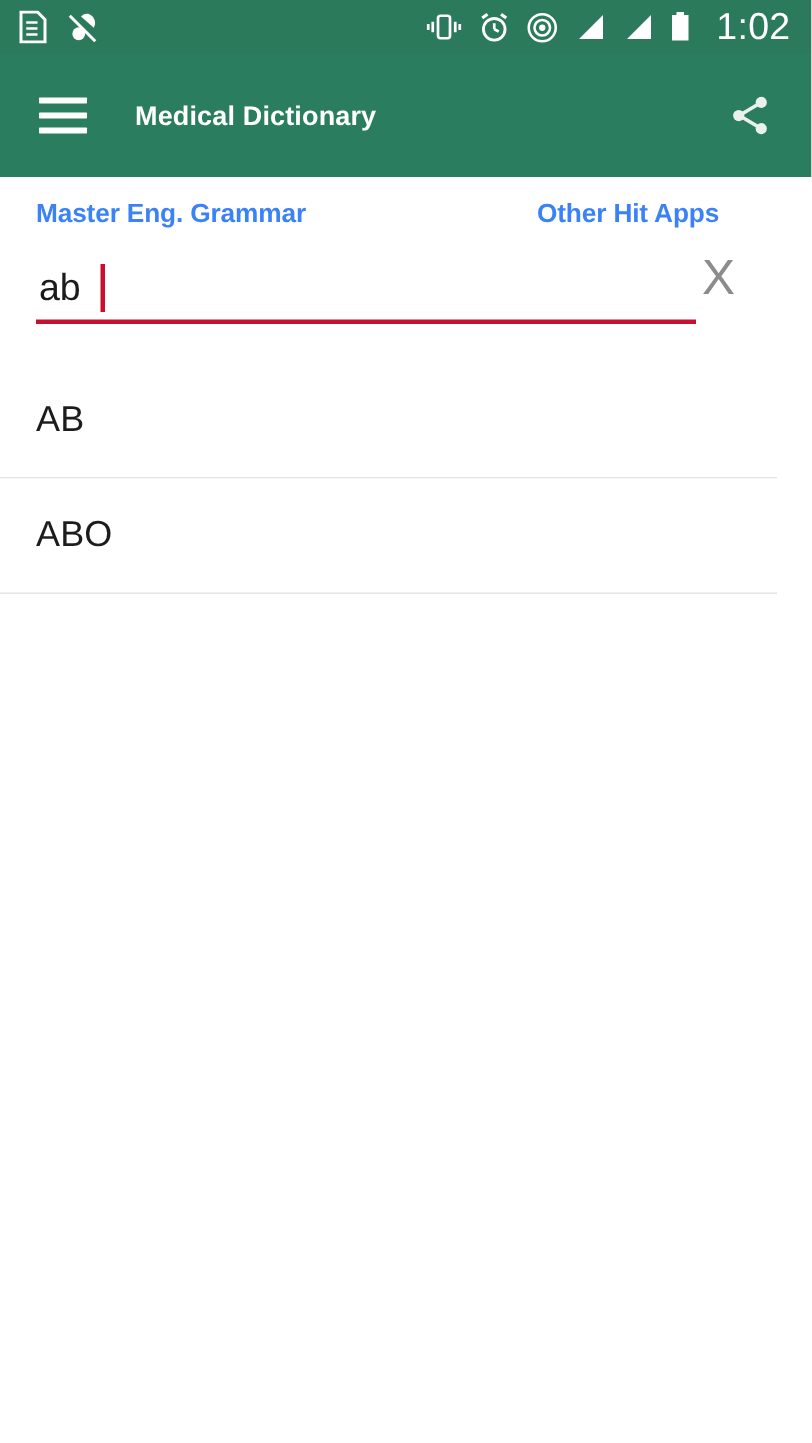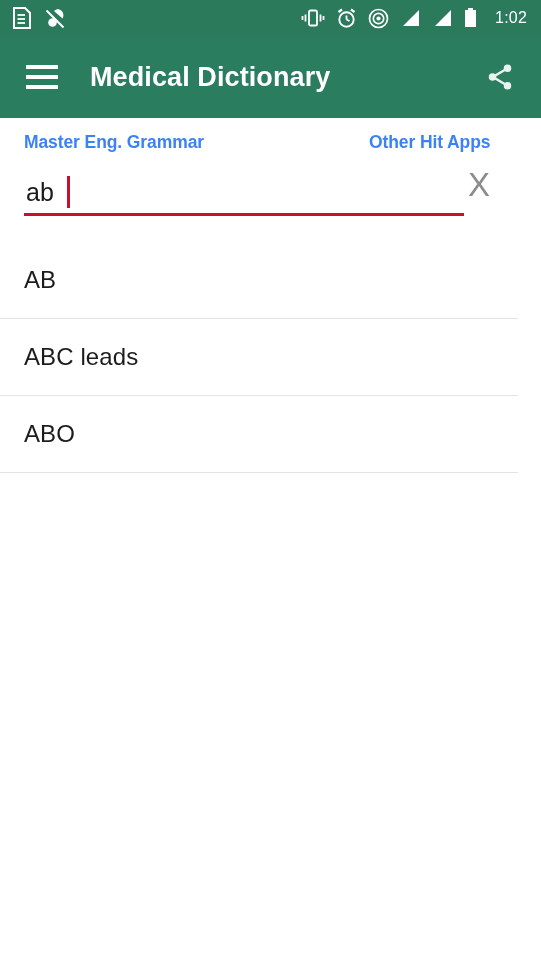--- a/index.html
+++ b/index.html
@@ -22,21 +22,21 @@
     background:#2a7a5b;
     display:flex; align-items:center;
     padding:0 14px 0 12px;
   }
   .status-left { display:flex; align-items:center; gap:13px; }
   .status-spacer { flex:1; }
   .status-right { display:flex; align-items:center; gap:11px; }
   .sb-icon { display:block; }
   .status-time {
     color:#ffffff;
-    font-size:16px;
+    font-size:25px;
     font-weight:400;
     letter-spacing:0.2px;
     margin-left:7px;
     line-height:1;
   }
 
   
   .app-bar {
     position:absolute; top:36px; left:0;
     width:541px; height:82px;
@@ -48,21 +48,21 @@
     margin-left:26px;
     display:flex; flex-direction:column; justify-content:space-between;
     cursor:pointer;
   }
   .hamburger span {
     display:block; width:32px; height:4px;
     background:#ffffff; border-radius:0.5px;
   }
   .app-title {
     color:#ffffff;
-    font-size:27px;
+    font-size:18px;
     font-weight:bold;
     margin-left:32px;
     letter-spacing:0.1px;
     white-space:nowrap;
   }
   .app-bar-spacer { flex:1; }
   .share-btn {
     margin-right:22px;
     width:38px; height:38px;
     display:flex; align-items:center; justify-content:center;
@@ -86,21 +86,20 @@
     color:#3b82f6;
     font-size:17.5px;
     font-weight:bold;
     white-space:nowrap;
     cursor:pointer;
     letter-spacing:-0.1px;
   }
   .promo-link.right {
     position:absolute;
     left:358px;
-    margin-left:11px;
   }
 
   
   .search-row {
     position:relative;
     margin-top:4px;
     height:58px;
     padding:0 24px;
     display:flex; align-items:flex-start;
   }
@@ -262,21 +261,18 @@
         <div class="search-underline"></div>
       </div>
       <div class="clear-btn">X</div>
     </div>
 
     <div class="results-list">
       <div class="list-item">
         <span class="list-item-label">AB</span>
       </div>
       <div class="list-item">
-        <span class="list-item-label">ABC leads</span>
-      </div>
-      <div class="list-item">
         <span class="list-item-label">ABO</span>
       </div>
     </div>
 
   </div>
 </div>
 
 </body></html>

